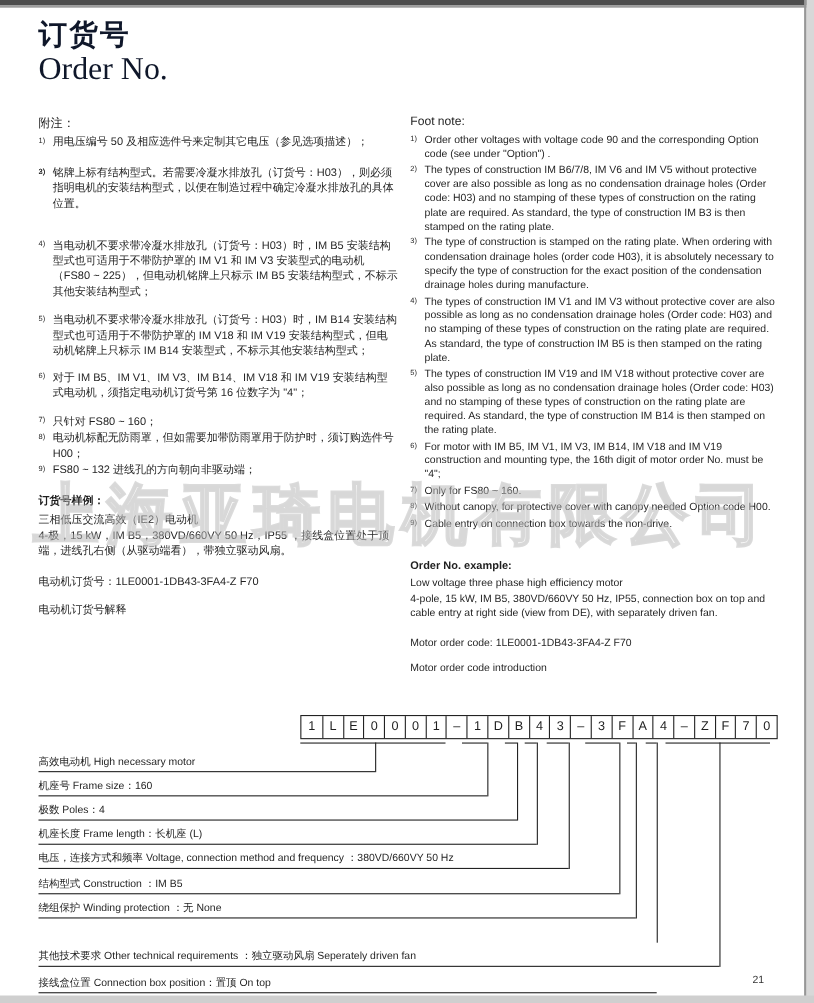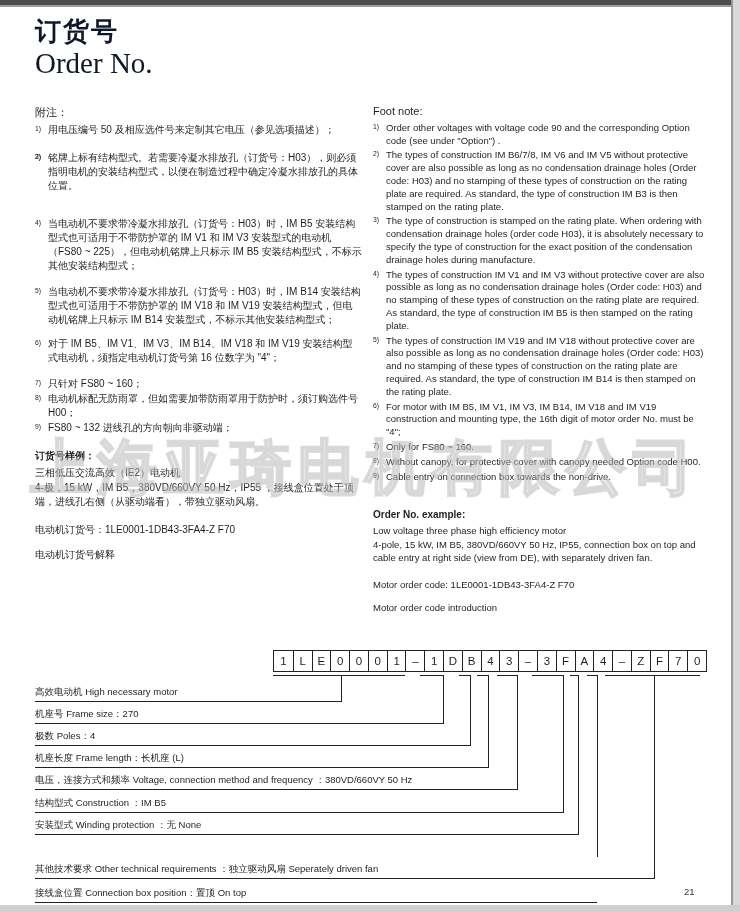--- a/index.html
+++ b/index.html
@@ -157,36 +157,36 @@
   <div class="vseg" style="left:517px;top:675px;height:115px;"></div>
   <div class="vseg" style="left:563px;top:675px;height:138px;"></div>
   <div class="vseg" style="left:578px;top:675px;height:160px;"></div>
   <div class="vseg" style="left:597px;top:675px;height:182px;"></div>
   <div class="vseg" style="left:654px;top:675px;height:204px;"></div>
 
   <div class="xrow" style="top:682px;width:306px;">
       <span>高效电动机   High necessary motor</span>
     </div>
   <div class="xrow" style="top:704px;width:408px;">
-      <span>机座号   Frame size：270</span>
+      <span>机座号   Frame size：160</span>
     </div>
   <div class="xrow" style="top:726px;width:435px;">
       <span>极数   Poles：4</span>
     </div>
   <div class="xrow" style="top:748px;width:453px;">
       <span>机座长度   Frame length：长机座 (L)</span>
     </div>
   <div class="xrow" style="top:770px;width:482px;">
       <span>电压，连接方式和频率   Voltage, connection method and frequency ：380VD/660VY 50 Hz</span>
     </div>
   <div class="xrow" style="top:793px;width:528px;">
       <span>结构型式   Construction ：IM B5</span>
     </div>
   <div class="xrow" style="top:815px;width:543px;">
-      <span>安装型式   Winding protection ：无   None</span>
+      <span>绕组保护   Winding protection ：无   None</span>
     </div>
   <div class="xrow" style="top:837px;width:562px;margin-top:46px;">
       <span>接线盒位置   Connection box position：置顶   On top</span>
     </div>
   <div class="xrow" style="top:859px;width:619px;">
       <span>其他技术要求   Other technical requirements ：独立驱动风扇   Seperately driven fan</span>
     </div>
 
   <div class="page-num">21</div>
 

